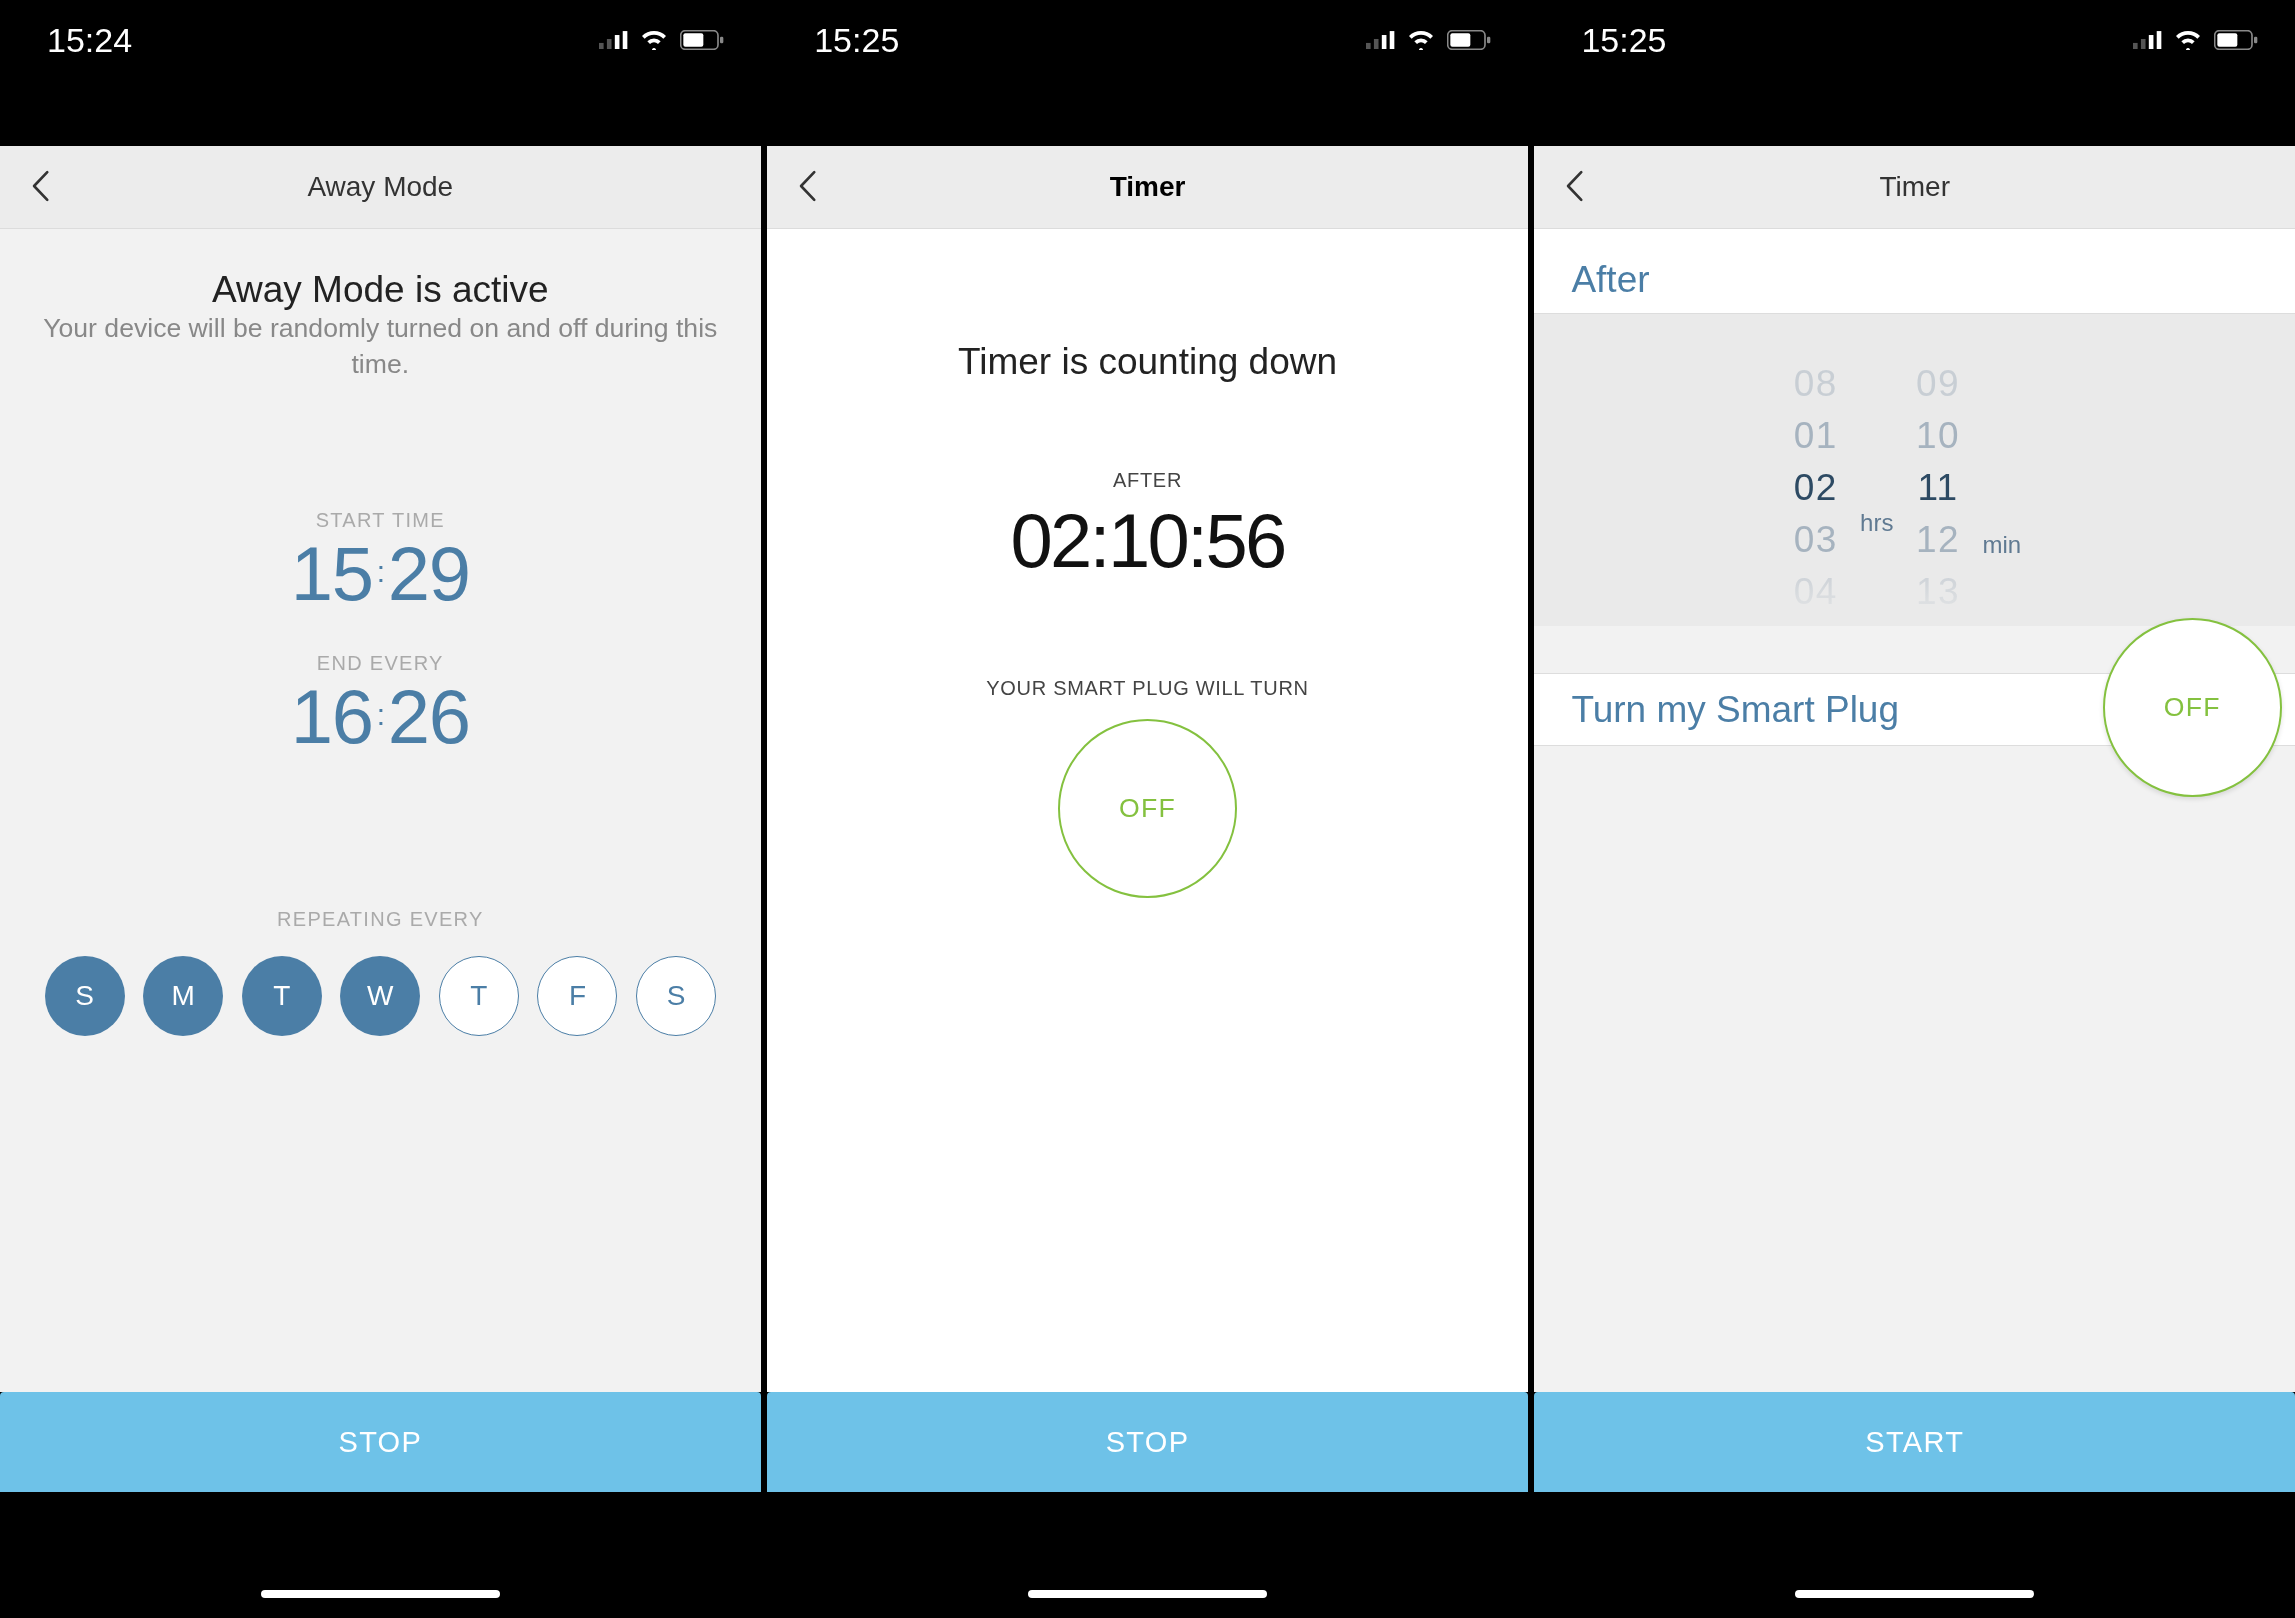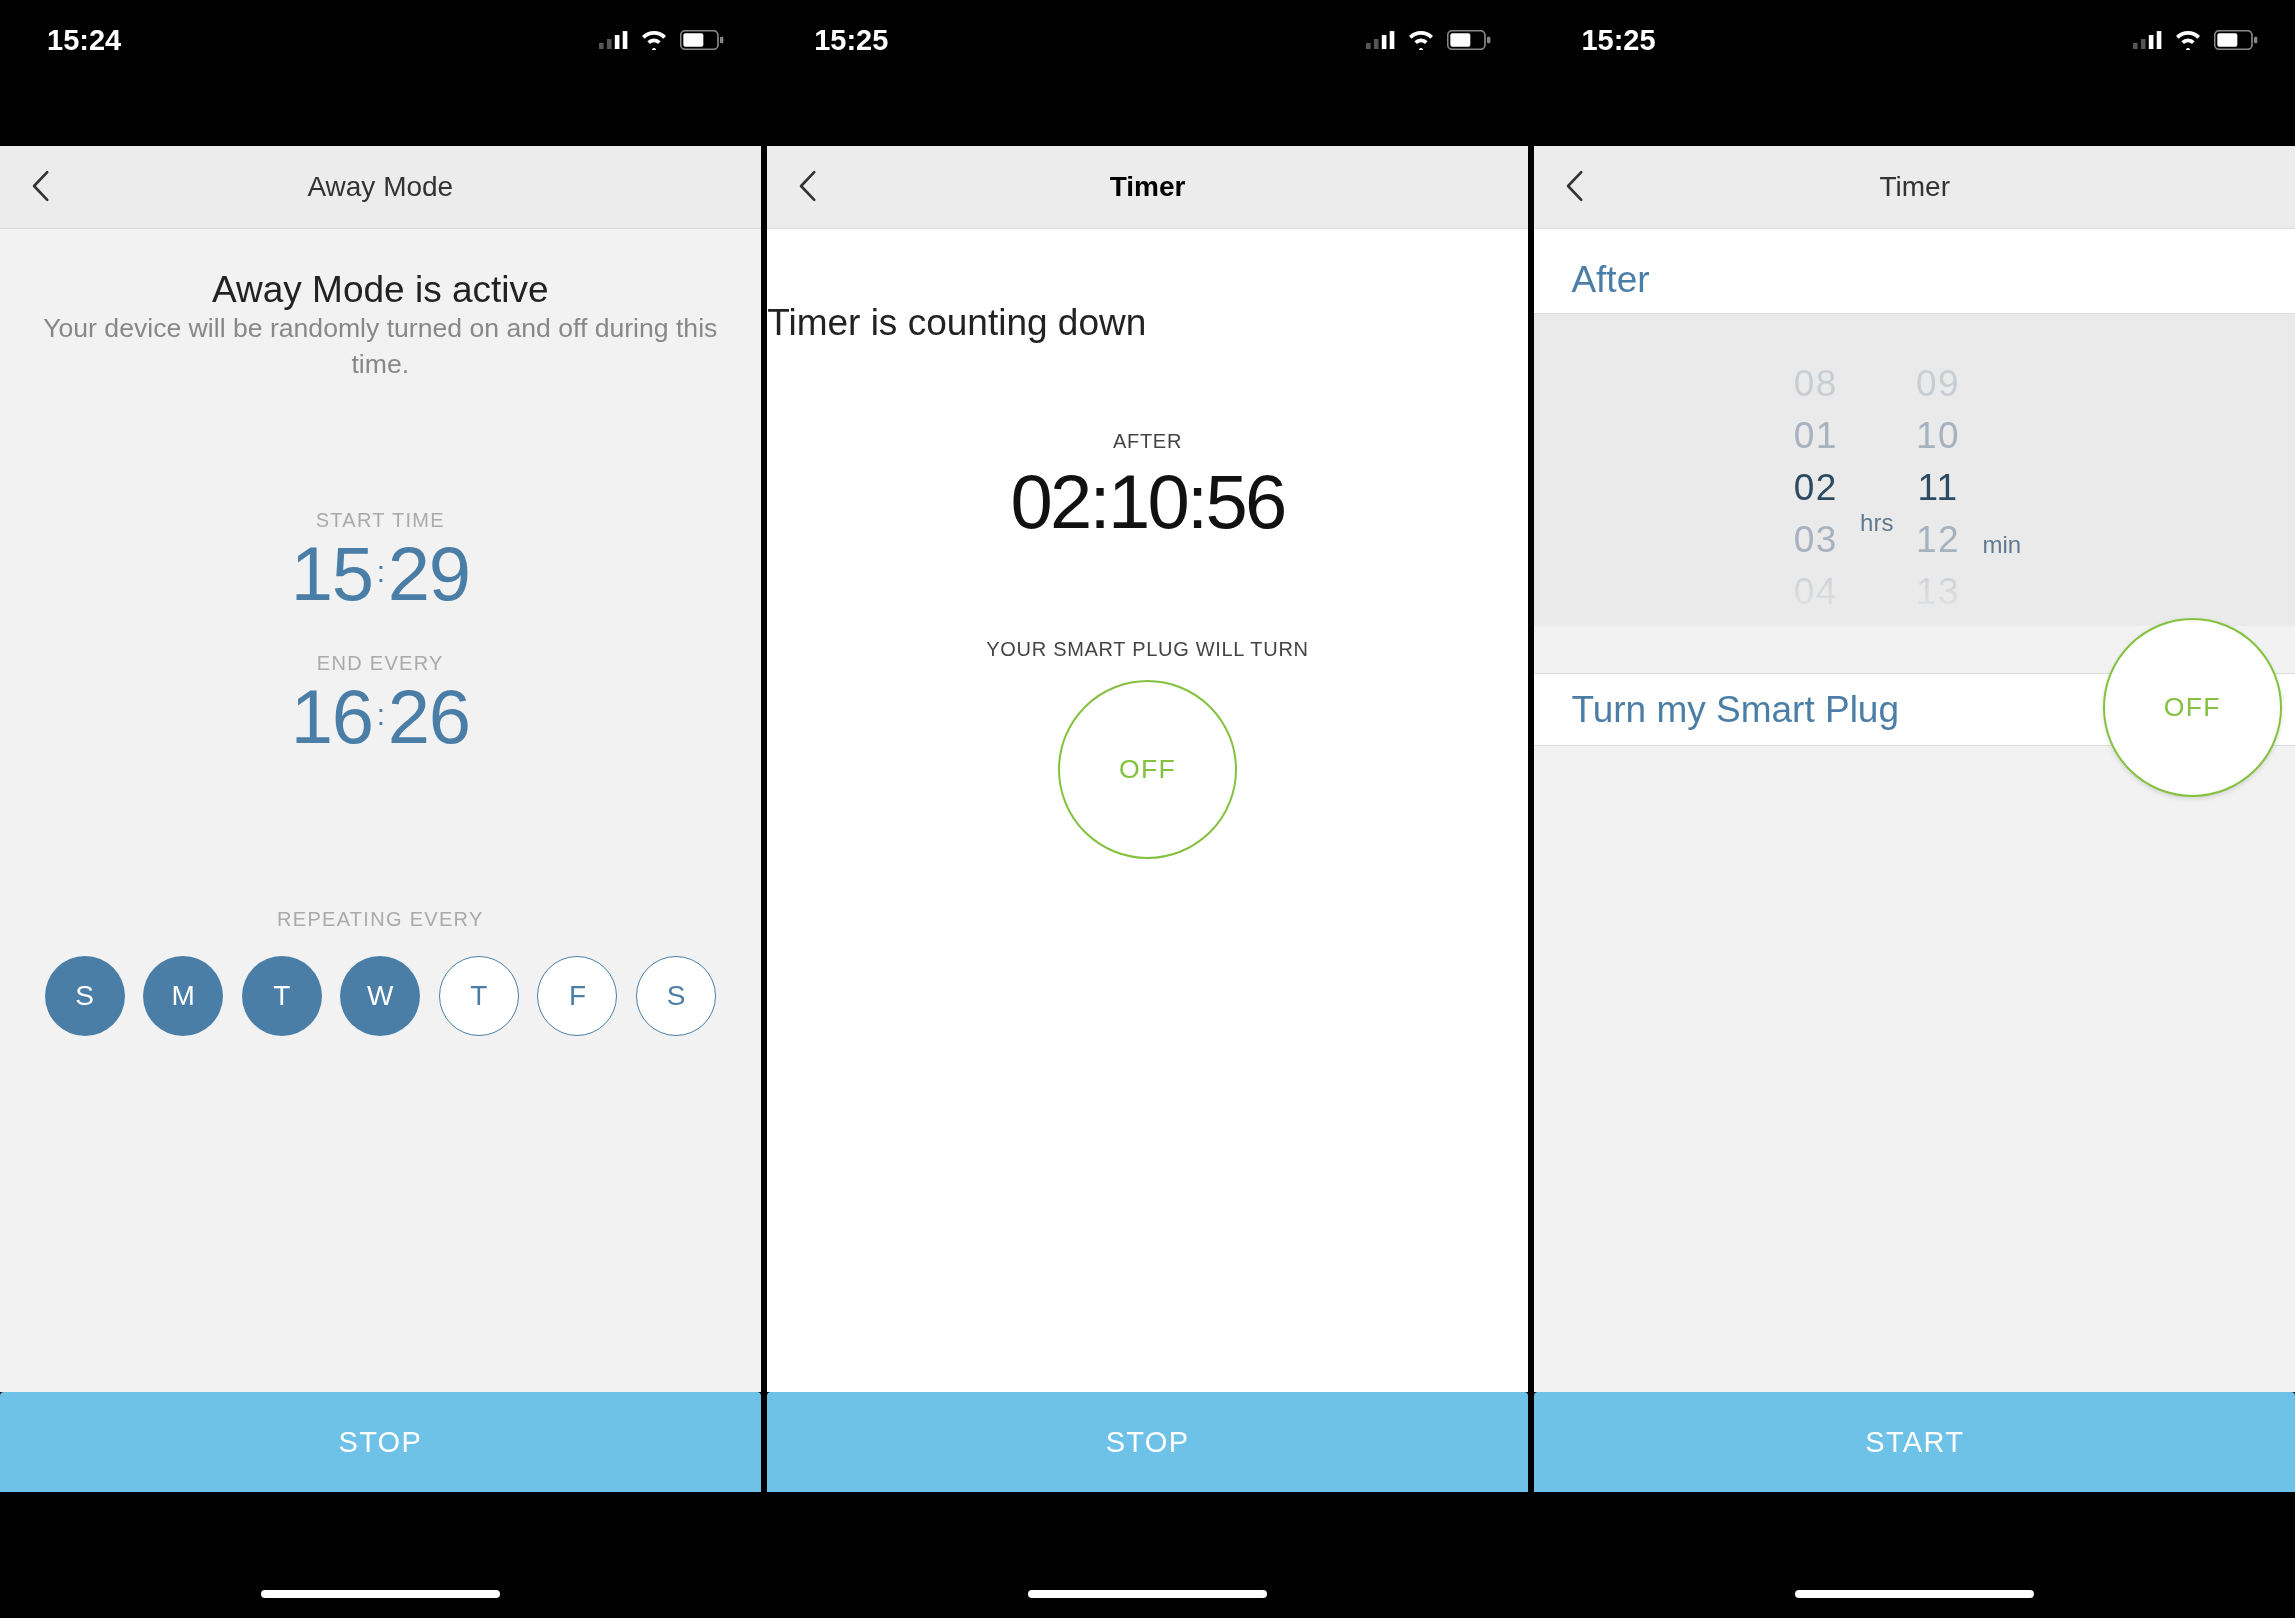--- a/index.html
+++ b/index.html
@@ -21,22 +21,22 @@
     position: relative;
   }
   
   .statusbar {
     height: 80px;
     display: flex;
     align-items: center;
     justify-content: space-between;
     padding: 0 37px 0 47px;
     color: #fff;
-    font-size: 29px;
-    font-weight: 700;
+    font-size: 34px;
+    font-weight: 400;
   }
   .status-icons { display: flex; align-items: center; gap: 12px; }
   .status-icons svg { display: block; }
   .black-spacer { height: 66px; background:#000; }
   
   .navbar {
     height: 83px;
     background: #ececec;
     border-bottom: 0.7px solid #dcdcdc;
     display: flex;
@@ -92,21 +92,21 @@
   .daycircle {
     width:80px; height:80px; border-radius:50%;
     display:flex; align-items:center; justify-content:center;
     font-size:28px; cursor:pointer;
   }
   .daycircle.on { background:#4b7ea6; color:#fff; }
   .daycircle.off { background:#fff; color:#4b7ea6; border:1.3px solid #4b7ea6; }
   .spacer-flex { flex:1; }
 
   
-  .timer-heading { font-size:37px; color:#222; font-weight:300; text-align:left; margin-top:73px; }
+  .timer-heading { font-size:37px; color:#222; font-weight:300; text-align:center; margin-top:112px; }
   .countdown { font-size:76px; font-weight:200; text-align:center; letter-spacing:-2.7px; margin-top:5.3px; color:#111;}
   .small-label { font-size:20px; color:#444; letter-spacing:0.7px; text-align:center; font-weight:400;}
   .off-circle {
     width:179px; height:179px; border-radius:50%;
     border:2.7px solid #84c13f;
     display:flex; align-items:center; justify-content:center;
     margin: 18.6px auto 0; cursor:pointer;
     color:#84c13f; font-size:26.6px; letter-spacing:1.3px; background:#fff;
   }
 

